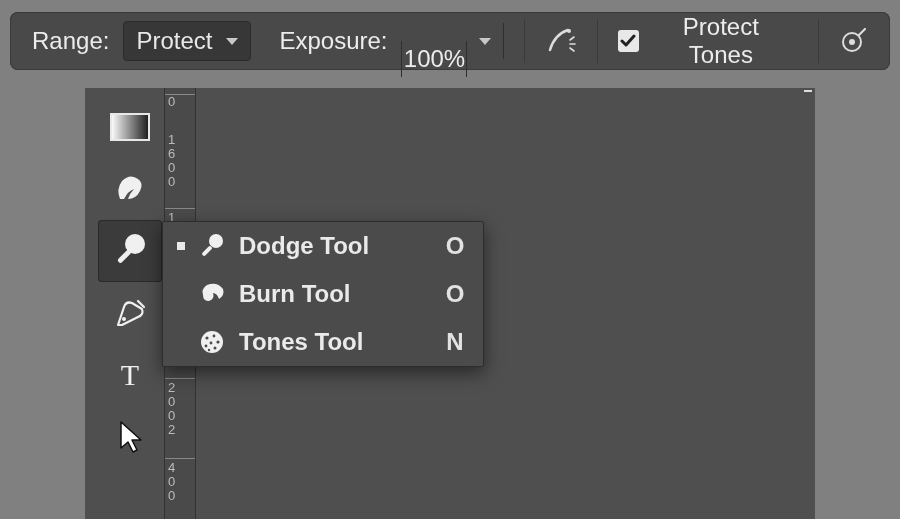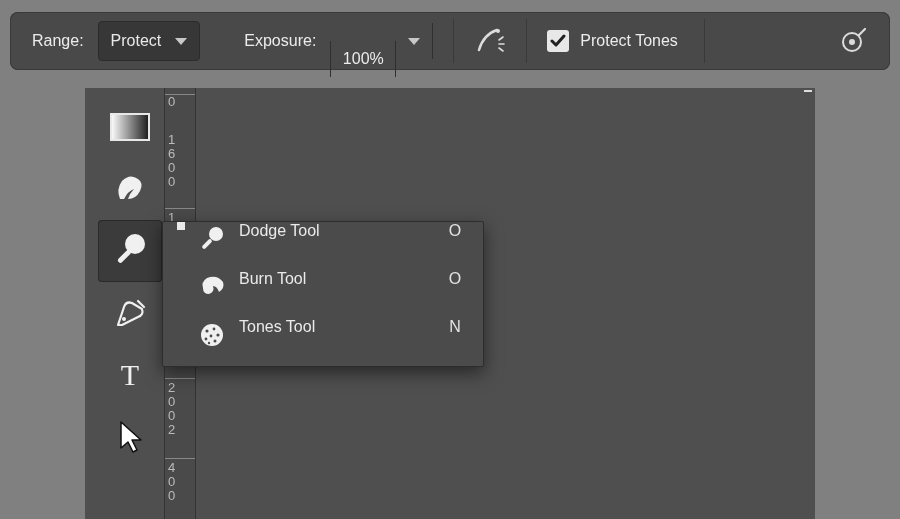--- a/index.html
+++ b/index.html
@@ -1,17 +1,17 @@
 <!DOCTYPE html>
 <html><head>
 <meta charset="utf-8">
 <style>
   html,body{margin:0;padding:0;width:900px;height:519px;overflow:hidden;background:#808080;font-family:"Helvetica Neue",Arial,sans-serif;-webkit-font-smoothing:antialiased;}
   
-  .opt{position:absolute;left:10px;top:12px;right:10px;height:58px;background:#494949;border-radius:8px;display:flex;align-items:center;color:#ececec;font-size:16px;box-shadow:inset 0 0 0 1px #3a3a3a;}
+  .opt{position:absolute;left:10px;top:12px;right:10px;height:58px;background:#494949;border-radius:8px;display:flex;align-items:center;color:#ececec;font-size:24px;box-shadow:inset 0 0 0 1px #3a3a3a;}
   .opt .lbl{margin-left:22px;}
   .opt .dd{margin-left:14px;height:38px;background:#373737;border:1px solid #2b2b2b;border-radius:4px;display:flex;align-items:center;padding:0 12px;color:#e8e8e8;gap:14px;cursor:pointer;}
   .chev{width:0;height:0;border-left:6px solid transparent;border-right:6px solid transparent;border-top:7px solid #c8c8c8;}
   .expg{margin-left:28px;display:flex;align-items:center;}
   .expf{margin-left:14px;height:36px;min-width:64px;border-left:1px solid #2f2f2f;border-right:1px solid #2f2f2f;display:flex;align-items:center;justify-content:center;margin-top:35px;}
   .expdd{width:36px;height:36px;border-right:1px solid #2f2f2f;display:flex;align-items:center;justify-content:center;cursor:pointer;}
   .vsep{width:1px;height:44px;background:#3a3a3a;margin:0 20px;}
   .airb{width:32px;height:32px;display:flex;align-items:center;justify-content:center;}
   .chkf{display:flex;align-items:center;gap:11px;text-align:center;}
   .chkb{width:22px;height:22px;background:#e8e8e8;border-radius:3px;display:flex;align-items:center;justify-content:center;cursor:pointer;}
@@ -23,40 +23,40 @@
   .tstrip{position:absolute;left:98px;top:96px;width:64px;}
   .tslot{width:64px;height:62px;display:flex;align-items:center;justify-content:center;}
   .tslot.sel{background:#3b3b3b;border-radius:4px;box-shadow:inset 0 0 0 1px #2a2a2a;}
   .tslot svg{display:block;}
   
   .ruler{position:absolute;left:164px;top:88px;width:30px;bottom:0;background:#4a4a4a;border-left:1px solid #333;border-right:1px solid #333;}
   .ruler .mark{position:absolute;left:0;right:0;border-top:1px solid #888;}
   .ruler .num{position:absolute;left:3px;font-size:13px;color:#bcbcbc;font-family:Arial,sans-serif;letter-spacing:0;writing-mode:horizontal-tb;}
   
   .fly{position:absolute;left:162px;top:221px;width:320px;background:#4b4b4b;border:1px solid #2d2d2d;border-radius:2px;box-shadow:0 6px 18px rgba(0,0,0,.5);}
-  .fr{height:48px;display:flex;align-items:flex-start;color:#eaeaea;font-size:16px;cursor:pointer;}
+  .fr{height:48px;display:flex;align-items:center;color:#eaeaea;font-size:24px;cursor:pointer;font-weight:bold;}
   .fr .dot{width:8px;height:8px;background:#eaeaea;margin-left:14px;margin-right:10px;visibility:hidden;}
   .fr.sel .dot{visibility:visible;}
   .fr .ico{width:34px;height:34px;display:flex;align-items:center;justify-content:center;margin-right:10px;}
   .fr .nm{flex:1;}
   .fr .key{width:28px;text-align:center;color:#e2e2e2;margin-right:14px;}
   
   .caret{position:absolute;right:88px;top:90px;width:8px;height:2px;background:#ddd;}
 </style>
 </head>
 <body>
 
 <div class="opt">
   <span class="lbl">Range:</span>
   <div class="dd">
     <span>Protect</span>
     <span class="chev"></span>
   </div>
   <div class="expg">
-    <span class="lbl" style="margin-left:16px">Exposure:</span>
+    <span class="lbl" style="margin-left:0">Exposure:</span>
     <div class="expf">
       <span>100%</span>
     </div>
     <div class="expdd">
       <span class="chev"></span>
     </div>
   </div>
   <div class="vsep"></div>
   <div class="airb">
     <svg width="30" height="30" viewBox="0 0 30 30">

